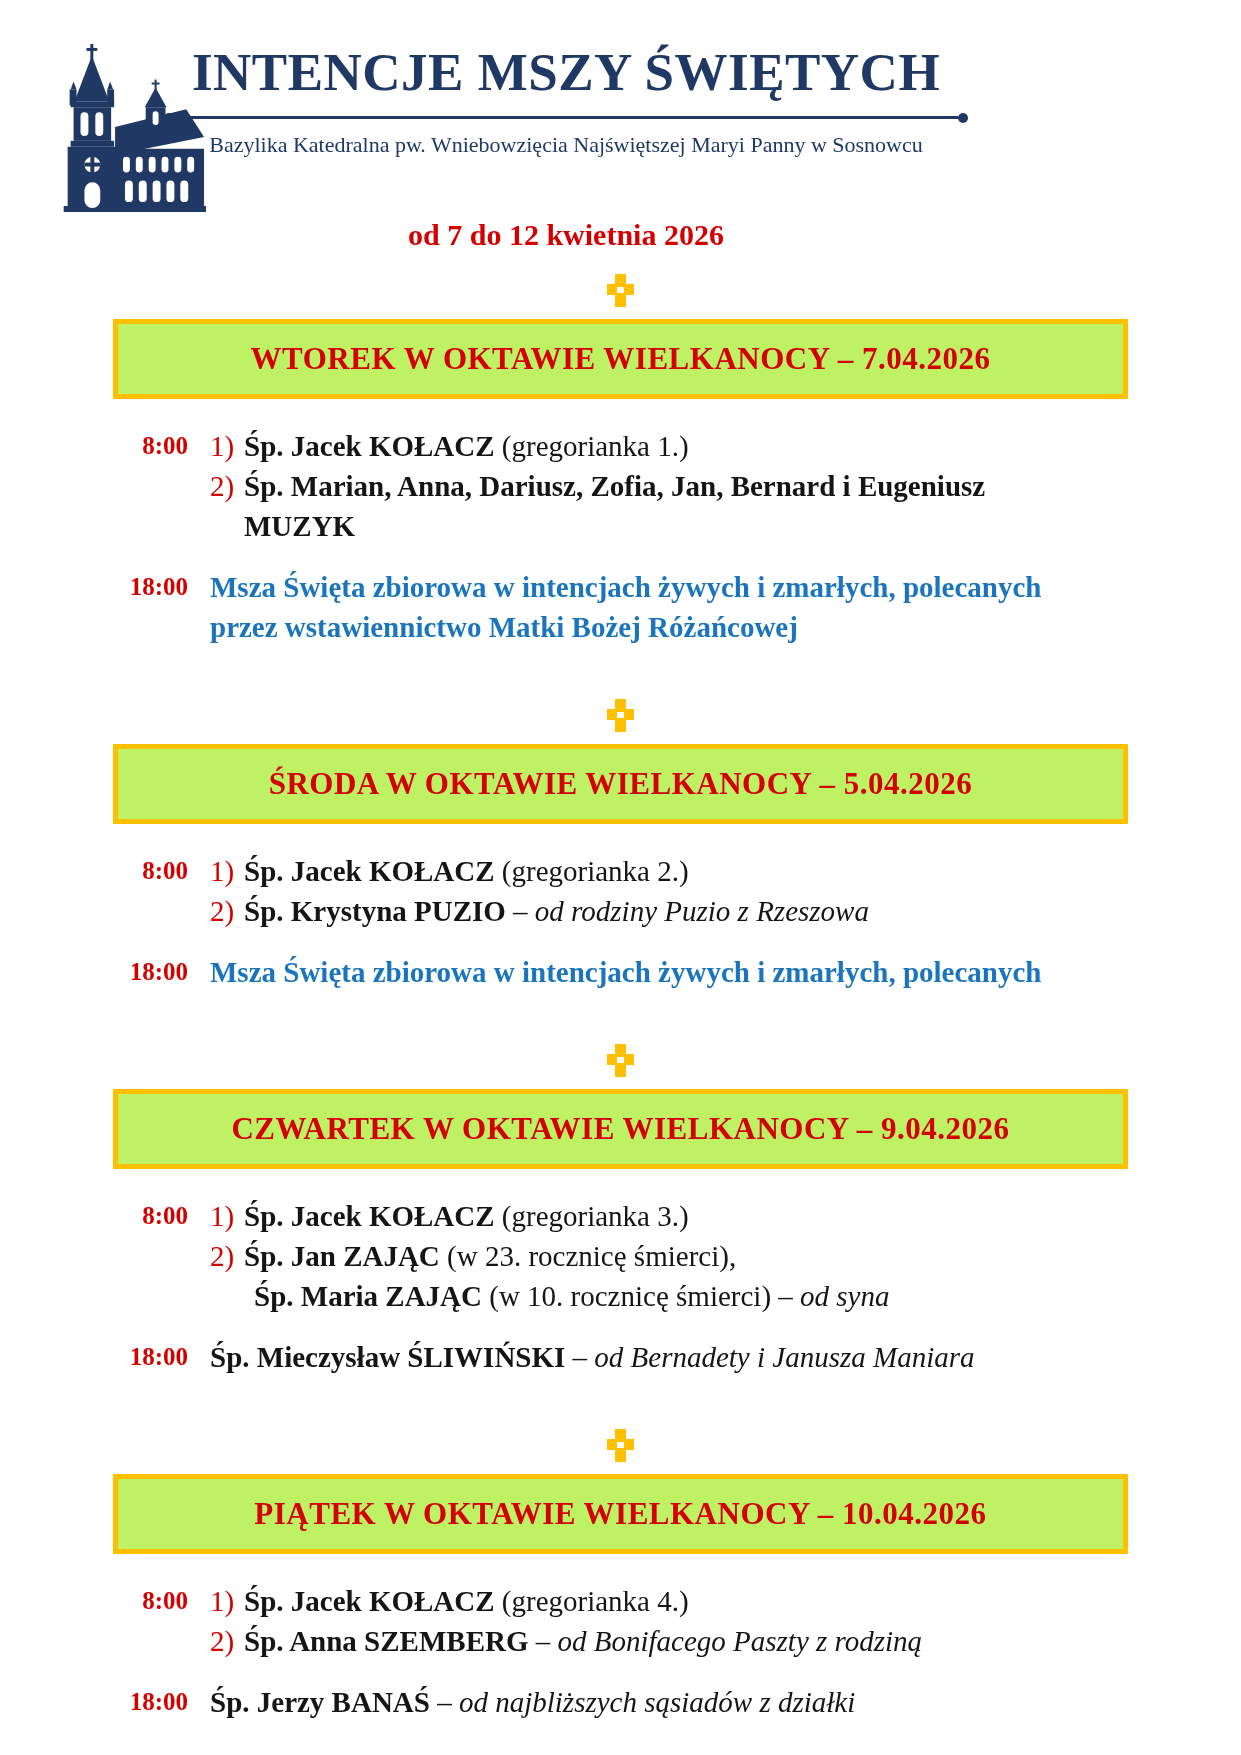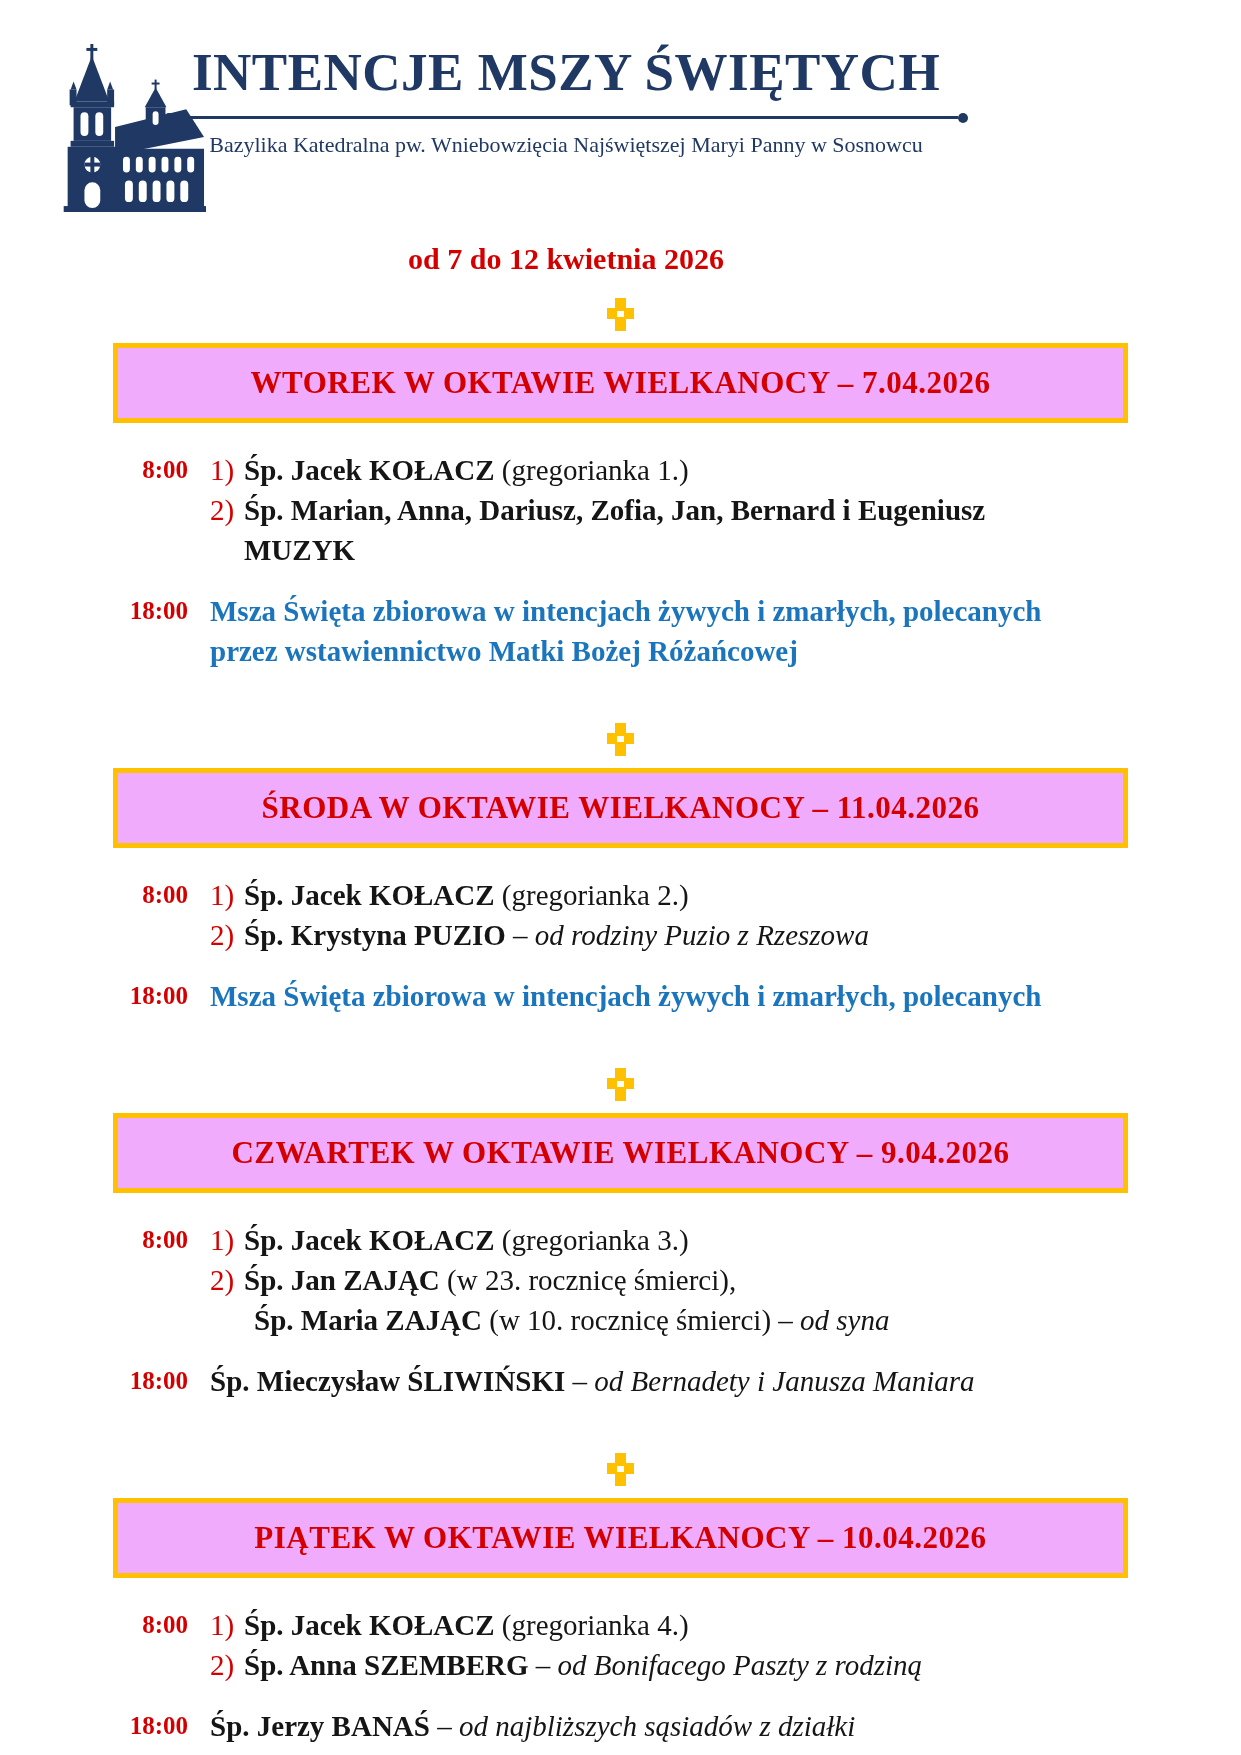--- a/index.html
+++ b/index.html
@@ -40,39 +40,39 @@
     white-space:nowrap;
   }
 
   
   .date{
     margin-left:162px;width:808px;
     text-align:center;
     color:var(--red);
     font-size:30px;
     font-weight:bold;
-    margin-top:64px;
+    margin-top:40px;
   }
 
   
   .sep{display:flex;justify-content:center;margin:52px 0 12px}
   section:first-of-type .sep{margin-top:22px}
   .cross{position:relative;width:27px;height:33px;display:inline-block}
   .cross i{position:absolute;display:block}
   .cross .v{left:8px;top:0;width:11px;height:33px;background:var(--gold)}
   .cross .h{left:0;top:10px;width:27px;height:11px;background:var(--gold)}
   .cross .c{left:10px;top:13px;width:7px;height:6px;background:#fff}
 
   
   .hbox{
     margin:0 113px;
     border:5px solid var(--gold);
     padding:17px 23px;
     text-align:center;
-    background:#f0abfc;
+    background:#bef264;
   }
   .heading{
     color:var(--red);
     font-weight:bold;
     font-size:31px;
     letter-spacing:.5px;
     white-space:nowrap;
   }
 
   
@@ -216,21 +216,21 @@
       </section>
       <section class="section">
         <div class="sep">
           <span class="cross">
             <i class="v"></i>
             <i class="h"></i>
             <i class="c"></i>
           </span>
         </div>
         <div class="hbox">
-          <div class="heading">ŚRODA W OKTAWIE WIELKANOCY – 11.04.2026</div>
+          <div class="heading">ŚRODA W OKTAWIE WIELKANOCY – 5.04.2026</div>
         </div>
         <div class="rows">
           <div class="row">
             <div class="time">8:00</div>
             <div class="content">
               <div class="line">
                 <span class="marker">1)</span>
                 <span class="txt"><span class="seg-b">Śp. Jacek KOŁACZ</span><span class="seg-n"> (gregorianka 2.)</span></span>
               </div>
               <div class="line">

